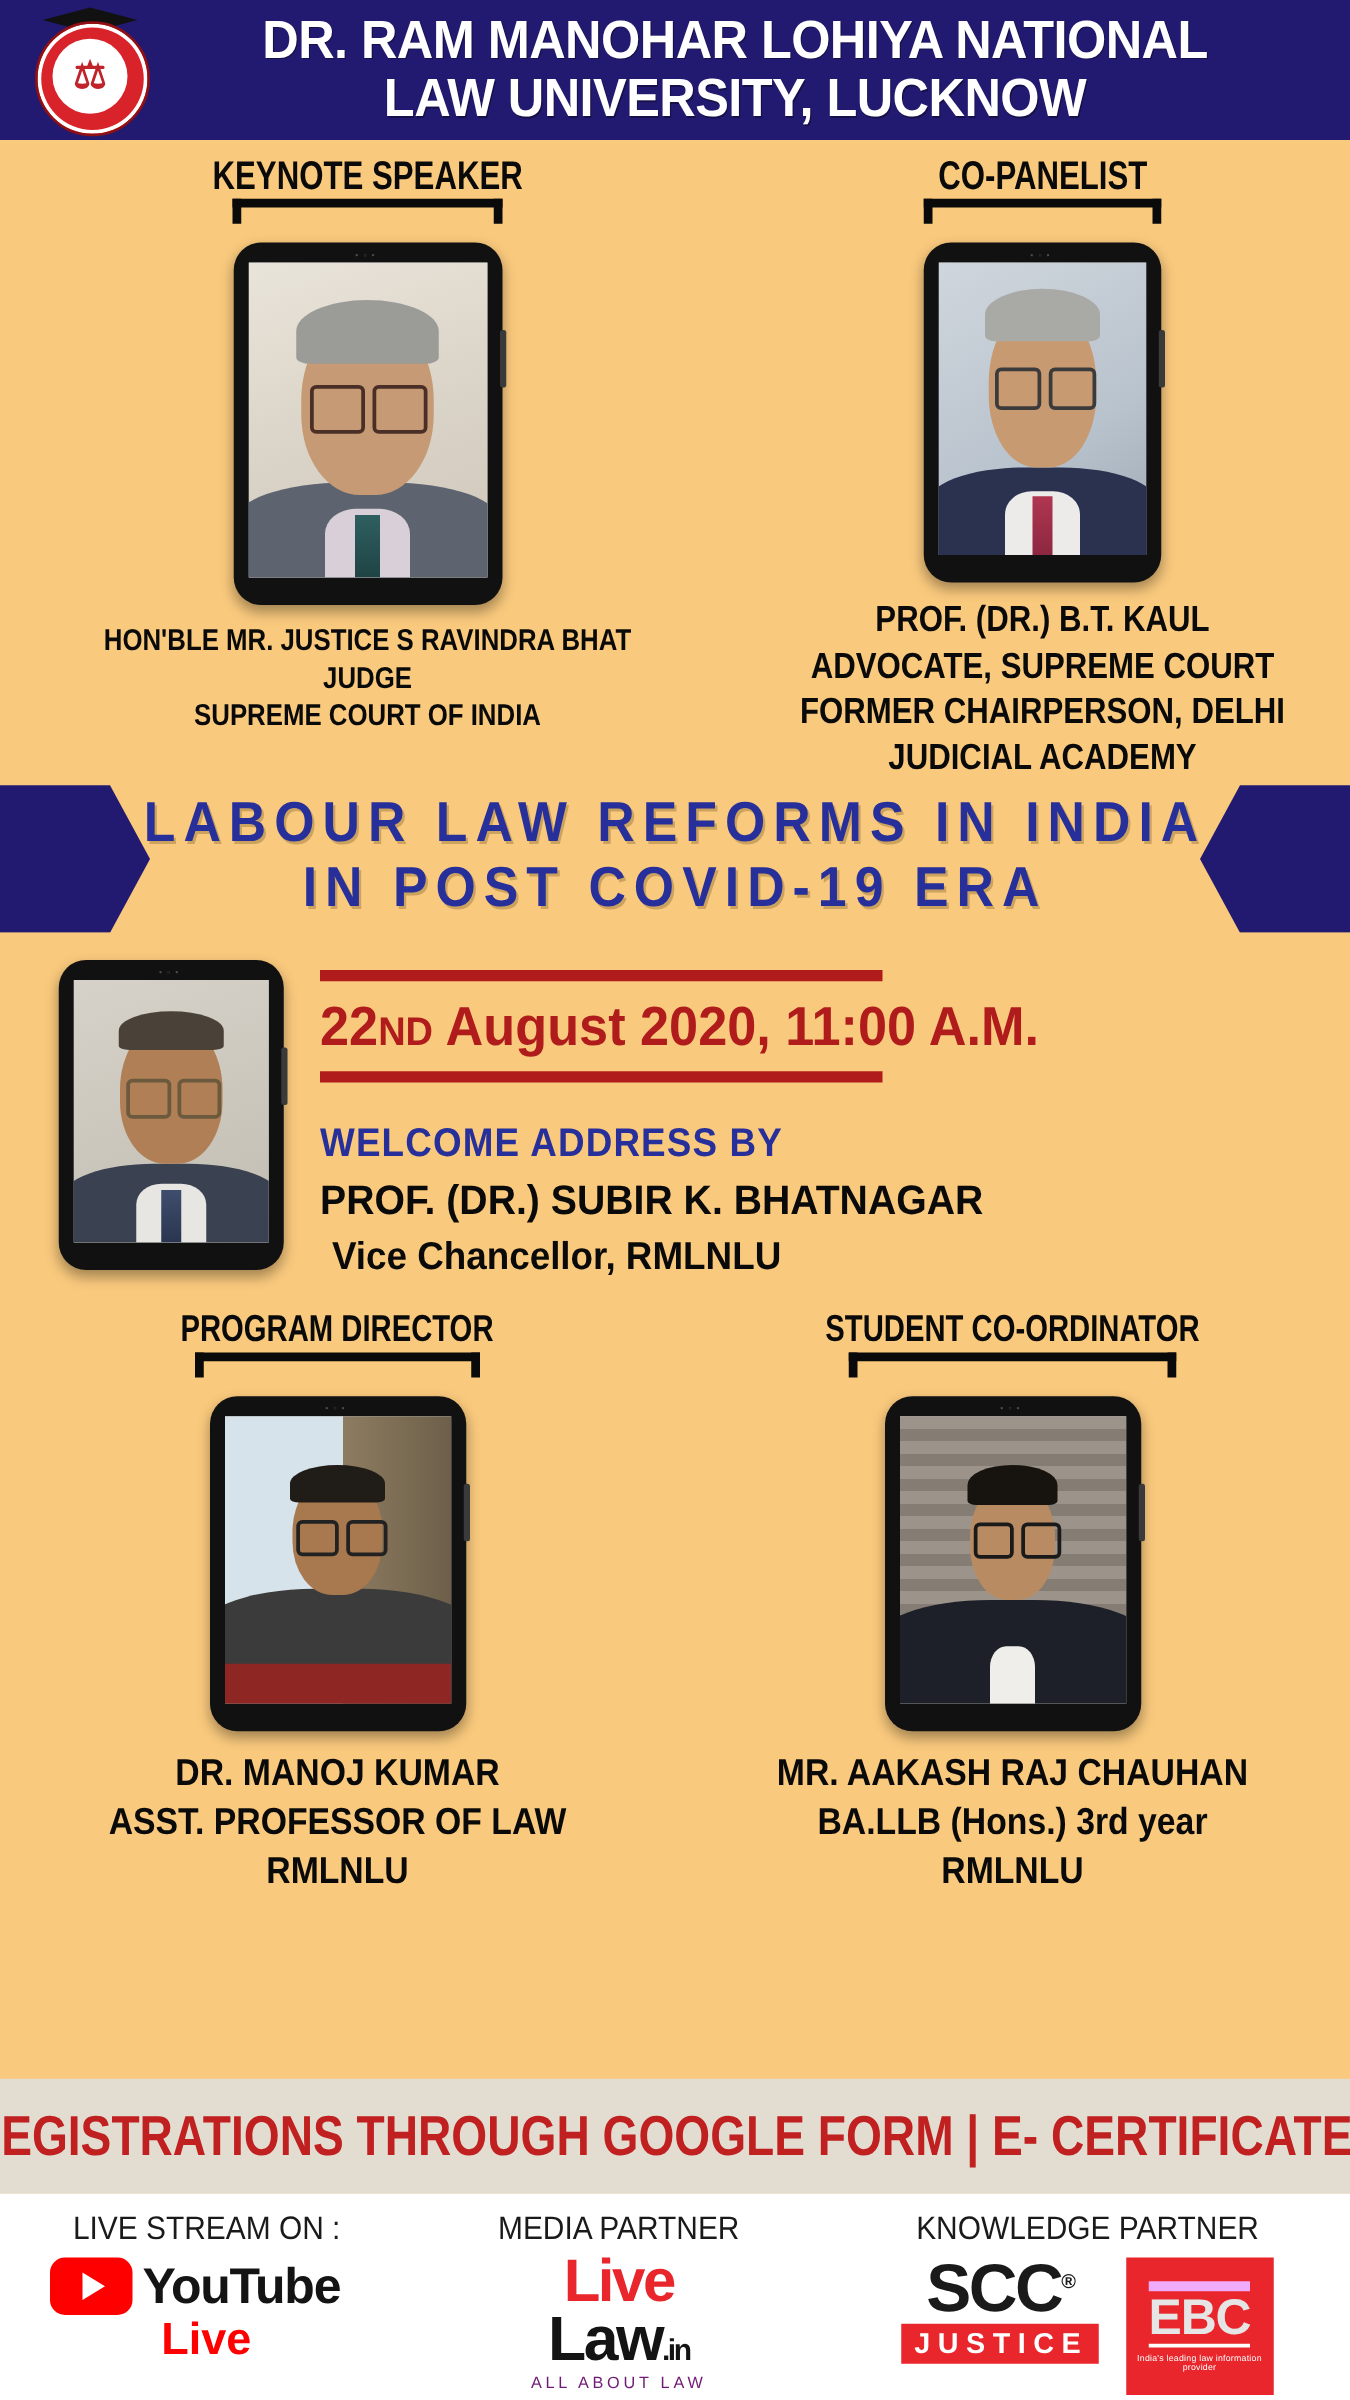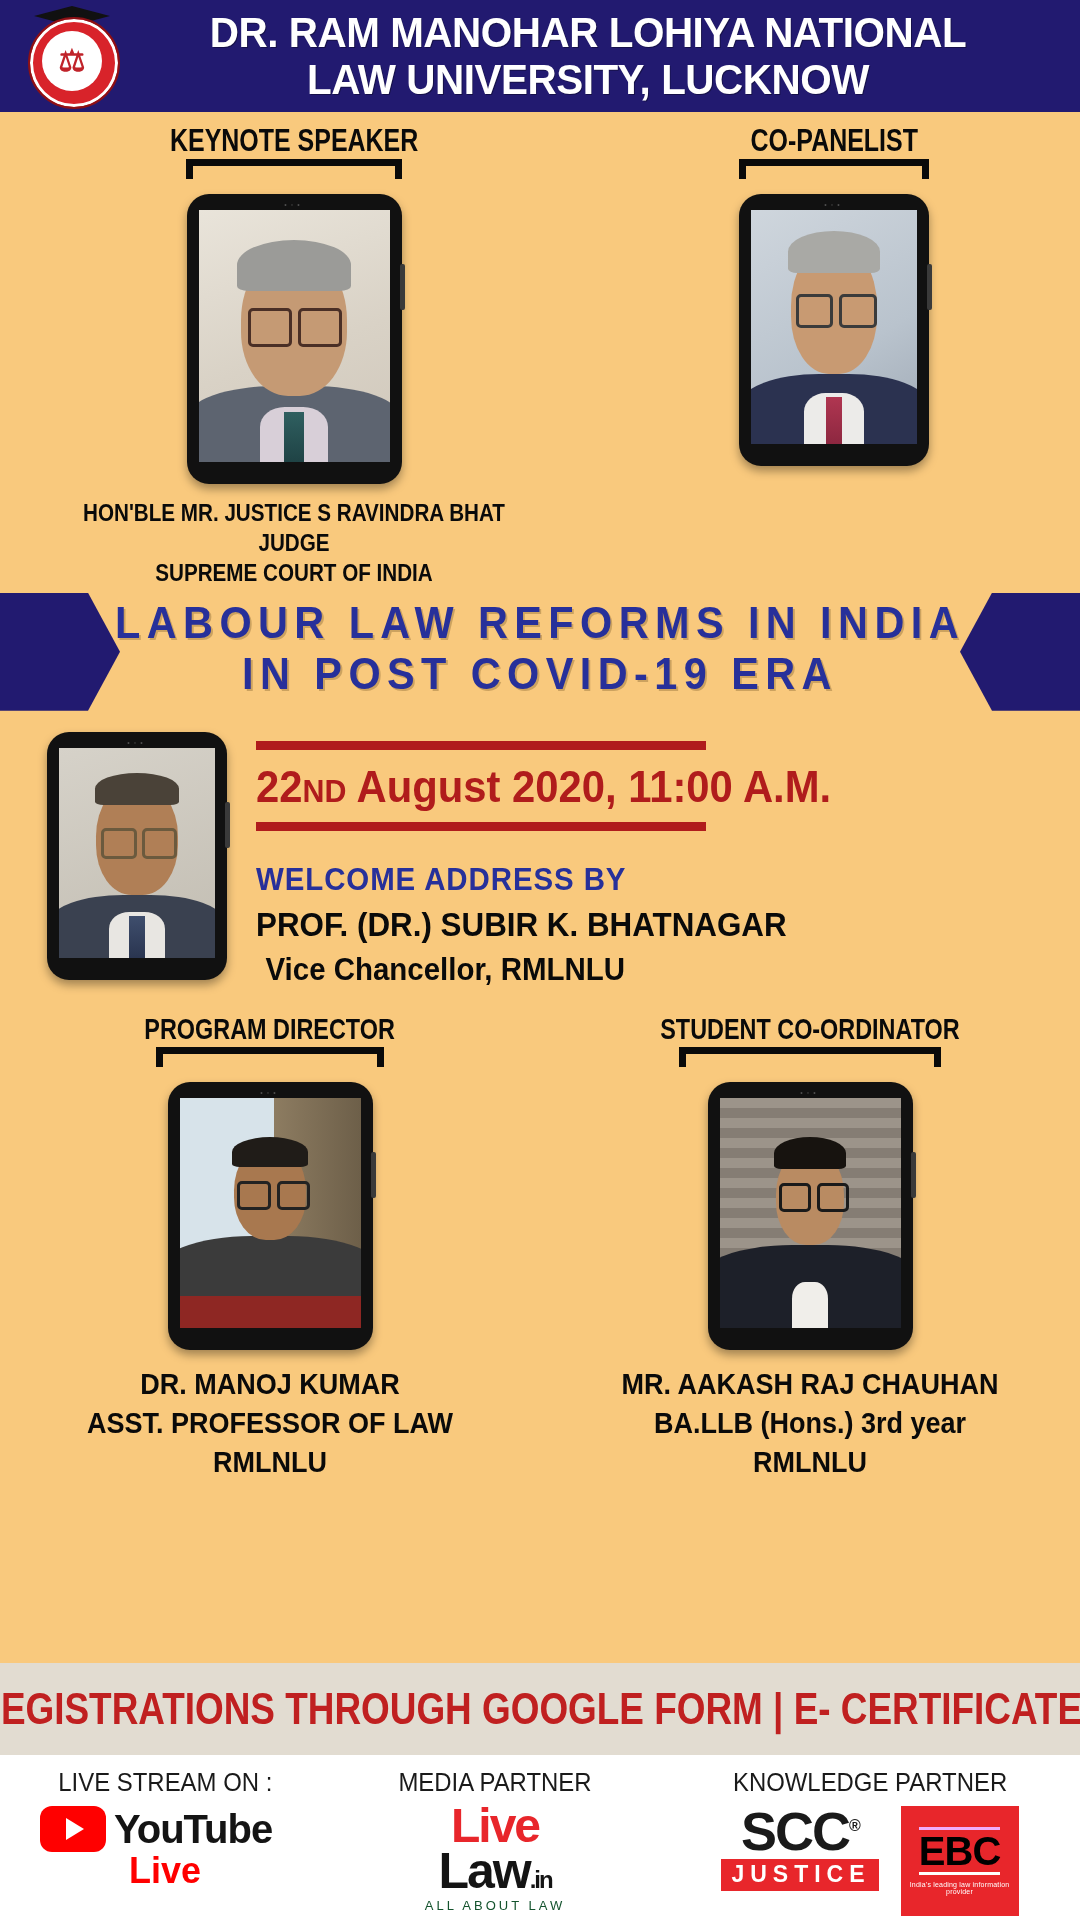--- a/index.html
+++ b/index.html
@@ -240,38 +240,38 @@
     margin-left:4px;
   }
   .yt .word{font-size:40px;font-weight:bold;color:#141414;letter-spacing:-1px;}
   .ytlive{font-size:36px;font-weight:bold;color:#FF0000;margin-top:-2px;}
 
   
   .ll{margin-top:6px;line-height:.92;}
   .ll .live{font-size:48px;font-weight:bold;color:#E8262B;letter-spacing:-2px;}
   .ll .law{font-size:50px;font-weight:bold;color:#141414;letter-spacing:-2px;}
   .ll .law .dotin{font-size:24px;color:#141414;}
-  .ll .sub{font-size:13px;color:#14532d;letter-spacing:3px;margin-top:6px;}
+  .ll .sub{font-size:13px;color:#701a75;letter-spacing:3px;margin-top:6px;}
 
   
   .kp{display:flex;align-items:flex-start;justify-content:center;gap:22px;margin-top:8px;}
   .scc{text-align:center;}
   .scc .big{font-size:54px;font-weight:bold;color:#1a1a1a;letter-spacing:-2px;line-height:.95;position:relative;}
   .scc .reg{font-size:16px;vertical-align:super;}
   .scc .online{
     background:#E8262B;color:#fff;font-size:23px;font-weight:bold;letter-spacing:6px;
     padding:2px 8px 3px 10px;margin-top:2px;display:block;
   }
   .ebc{
     background:#E8262B;width:118px;height:110px;display:flex;flex-direction:column;
     align-items:center;justify-content:center;
   }
   .ebc .t{
-    color:#000000;font-size:40px;font-weight:bold;letter-spacing:-1px;
-    border-top:3px solid #f0abfc;border-bottom:3px solid #fff;padding:1px 0;line-height:1;
+    color:#e5e5e5;font-size:40px;font-weight:bold;letter-spacing:-1px;
+    border-top:8px solid #f0abfc;border-bottom:3px solid #fff;padding:1px 0;line-height:1;
   }
   .ebc .s{color:#fff;font-size:7px;margin-top:6px;letter-spacing:.2px;}
 </style>
 </head>
 <body>
 
 <div class="poster">
 
   <div class="header">
     <div class="logo">
@@ -333,20 +333,26 @@
             <div class="bg" style="background:linear-gradient(150deg,#cfd6dd 0%,#b9c3cd 60%,#9fa9b5 100%)"></div>
             <div class="body" style="background:#2b3250;"></div>
             <div class="shirt" style="background:#ecebe9;"></div>
             <div class="tie" style="background:linear-gradient(180deg,#b03651,#8d2740);"></div>
             <div class="head" style="left:24%;top:14%;width:52%;height:56%;background:#c89a72;"></div>
             <div class="hair" style="left:22%;top:9%;width:56%;height:18%;background:#a9a9a5;"></div>
             <div class="glass" style="left:27%;top:36%;width:19%;height:12%;border-color:#3b3b3b;"></div>
             <div class="glass" style="left:53%;top:36%;width:19%;height:12%;border-color:#3b3b3b;"></div>
           </div>
         </div>
+      </div>
+      <div class="names" style="font-size:29px;margin-top:12px;">
+        <div>PROF. (DR.) B.T. KAUL</div>
+        <div>ADVOCATE, SUPREME COURT</div>
+        <div>FORMER CHAIRPERSON, DELHI</div>
+        <div>JUDICIAL ACADEMY</div>
       </div>
     </div>
   </div>
 
   <div class="title-band">
     <div class="chev l"></div>
     <div class="chev r"></div>
     <div class="title-text">
       <span class="t1">LABOUR LAW REFORMS IN INDIA</span>
       <span class="t2">IN POST COVID-19 ERA</span>

